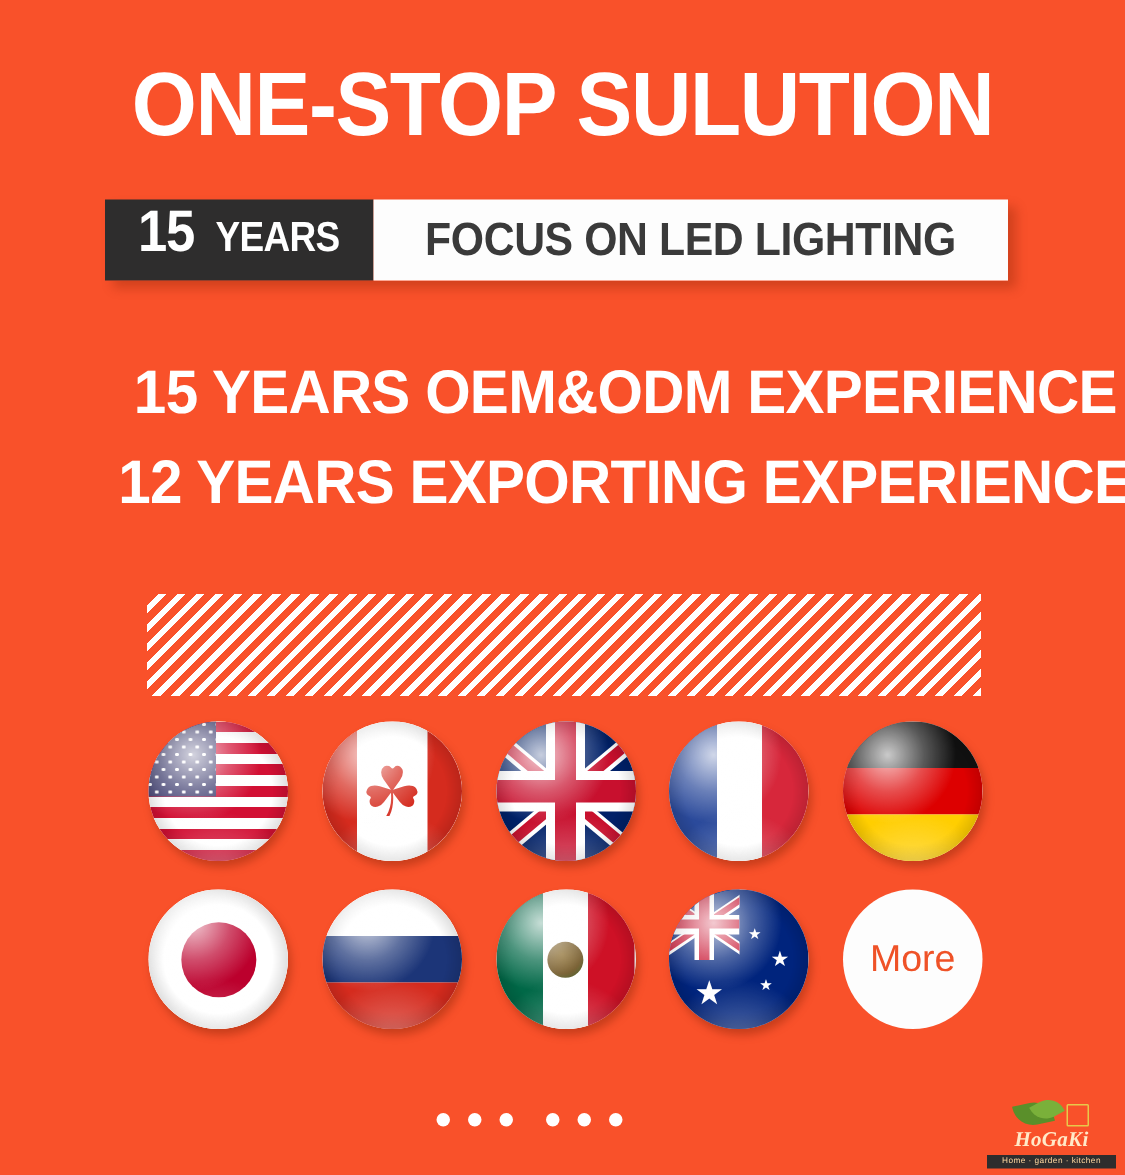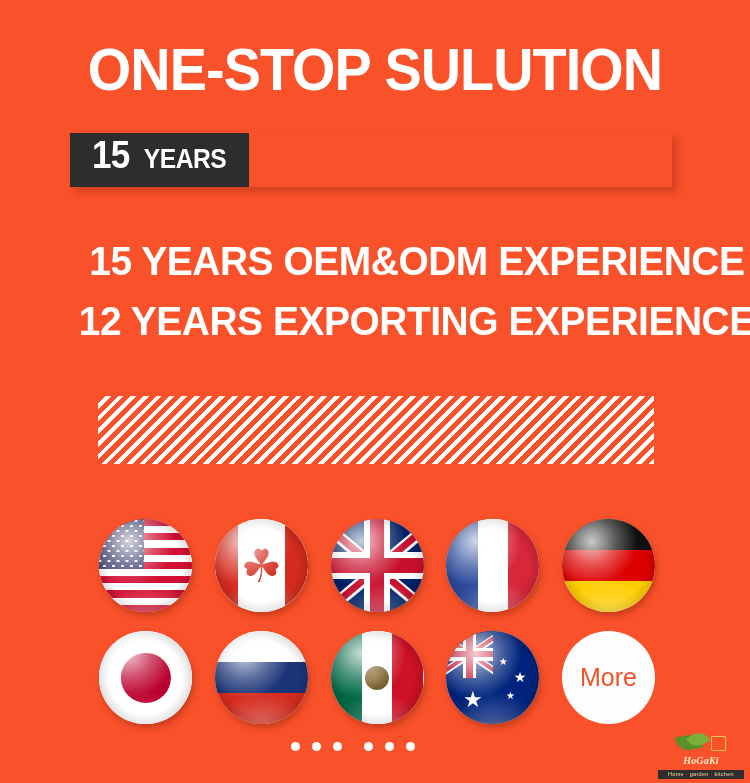--- a/index.html
+++ b/index.html
@@ -135,21 +135,21 @@
     font-weight: bold;
     letter-spacing: -0.4px;
     white-space: nowrap;
     display: inline-block;
     transform: scaleX(0.95);
   }
 
   
   .flag-grid {
     position: absolute;
-    top: 519px;
+    top: 481px;
     left: 99px;
     width: 556px;
     text-align: center;
   }
   .flag-row {
     display: flex;
     justify-content: space-between;
     margin-bottom: 19px;
   }
   .flag-cell {
@@ -336,21 +336,21 @@
     position: absolute;
     right: 18px; top: 4px;
     width: 13px; height: 13px;
     border: 1.5px solid #e8c84a;
     border-radius: 1px;
   }
   .logo-name {
     font-family: "Liberation Serif", serif;
     font-weight: bold;
     font-style: italic;
-    font-size: 10px;
+    font-size: 14px;
     color: #ffe9c8;
     line-height: 16px;
     letter-spacing: 0.2px;
   }
   .logo-tag {
     background: #2e2d2d;
     color: #ffd9a0;
     font-size: 5.5px;
     line-height: 9px;
     letter-spacing: 0.3px;
@@ -359,20 +359,23 @@
 </style>
 </head>
 <body>
 
 <div class="headline">ONE-STOP  SULUTION</div>
 
 <div class="ribbon">
   <div class="ribbon-dark">
     <span class="ribbon-years-num">15</span>
     <span class="ribbon-years-word">YEARS</span>
+  </div>
+  <div class="ribbon-light">
+    <span>FOCUS ON LED LIGHTING</span>
   </div>
 </div>
 
 <div class="exp-line exp-1">
   <span>15 YEARS OEM&amp;ODM EXPERIENCE</span>
 </div>
 <div class="exp-line exp-2">
   <span>12 YEARS EXPORTING EXPERIENCE</span>
 </div>
 

